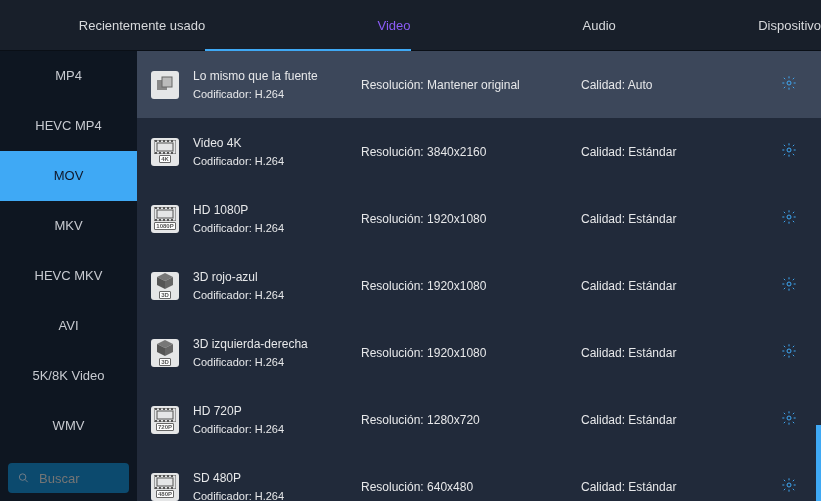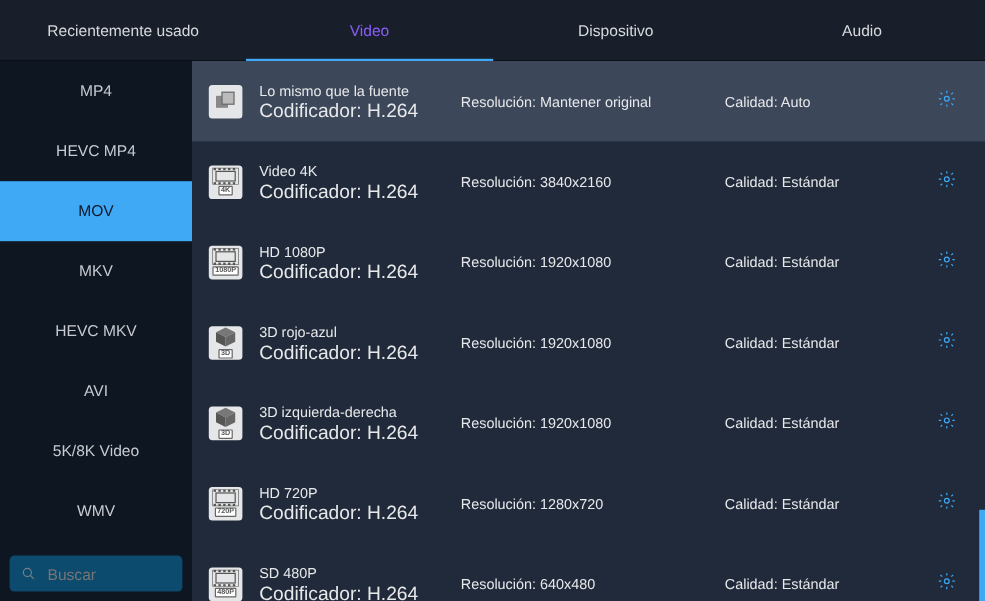--- a/index.html
+++ b/index.html
@@ -1,52 +1,52 @@
 <!DOCTYPE html>
 <html><head>
 <meta charset="utf-8">
 <style>
 *{margin:0;padding:0;box-sizing:border-box;font-family:"Segoe UI",Arial,sans-serif}
 body{width:821px;height:501px;background:#0e1621;color:#e7e8ea;overflow:hidden}
 .top-tabs{height:51px;display:flex;align-items:center;background:#181f2a;border-bottom:1px solid #0a0f16}
-.top-tab{flex:1;text-align:center;font-size:13px;height:51px;line-height:51px;color:#d7d9dc;cursor:pointer}
+.top-tab{flex:1;text-align:right;font-size:13px;height:51px;line-height:51px;color:#d7d9dc;cursor:pointer}
 .top-tab.active{color:#8b5cf6;border-bottom:2px solid #3fa9f5;margin-bottom:-1px}
 .body{display:flex;height:450px}
-.sidebar{width:160px;background:#0e1621;display:flex;flex-direction:column;position:relative}
+.sidebar{width:137px;background:#0e1621;display:flex;flex-direction:column;position:relative}
 .sidebar-scroll{flex:1;overflow:hidden}
 .sidebar-item{height:50px;line-height:50px;text-align:center;font-size:13px;color:#c7cad0;cursor:pointer}
 .sidebar-item.active{background:#3fa9f5;color:#0f172a}
 .sidebar-scrollbar{position:absolute;top:0;right:-4px;width:4px;height:290px;background:#3a424d;border-radius:2px}
 .search-wrap{padding:8px;position:absolute;bottom:0;left:0;right:0;background:#0e1621}
 .search-box{height:30px;background:#0c4a6e;border-radius:4px;display:flex;align-items:center;padding:0 10px}
 .search-box svg{width:14px;height:14px;margin-right:10px;stroke:#7a8089;fill:none}
 .search-box input{background:transparent;border:none;outline:none;color:#aeb2b9;font-size:13px;width:100%}
 .content{flex:1;background:#212a3a;overflow-y:auto;position:relative}
 .profile{height:67px;display:flex;align-items:center;padding:0 14px;cursor:pointer;position:relative}
 .profile.active{background:#3c475a}
 .icon-box{width:28px;height:28px;background:#e5e6e7;border-radius:3px;margin-right:14px;display:flex;flex-direction:column;align-items:center;justify-content:center;flex-shrink:0;position:relative}
 .icon-box svg{display:block}
 .badge{font-size:6px;font-weight:bold;color:#555;background:#fff;border:1px solid #666;border-radius:1px;padding:0 1px;line-height:6px;margin-top:1px}
 .profile-text{flex:0 0 168px;display:flex;flex-direction:column;justify-content:center}
 .profile-title{font-size:12px;color:#e7e8ea;line-height:18px}
-.profile-sub{font-size:16px;color:#e7e8ea;line-height:18px}
+.profile-sub{font-size:11px;color:#e7e8ea;line-height:18px}
 .col-res{flex:0 0 220px;font-size:12px}
 .col-qual{flex:0 0 120px;font-size:12px}
 .gear{position:absolute;right:24px;top:50%;transform:translateY(-50%)}
 .gear svg{width:16px;height:16px;stroke:#3fa9f5;fill:none}
 .side-accent{position:absolute;right:0;top:374px;bottom:0;width:5px;background:#3fa9f5}
 </style>
 </head>
 <body>
 
 <div class="top-tabs">
   <div class="top-tab">Recientemente usado</div>
   <div class="top-tab active">Video</div>
+  <div class="top-tab">Audio</div>
   <div class="top-tab">Dispositivo</div>
-  <div class="top-tab">Audio</div>
 </div>
 
 <div class="body">
   <div class="sidebar">
     <div class="sidebar-scroll" id="sidebar-scroll">
         <div class="sidebar-item">MP4</div>
         <div class="sidebar-item">HEVC MP4</div>
         <div class="sidebar-item active">MOV</div>
         <div class="sidebar-item">MKV</div>
         <div class="sidebar-item">HEVC MKV</div>

